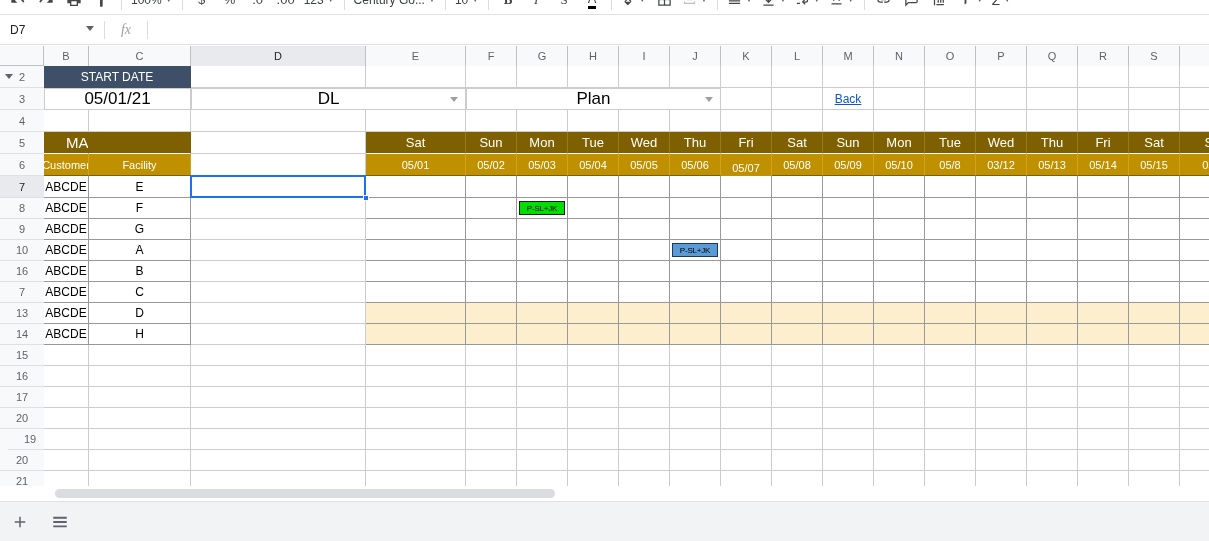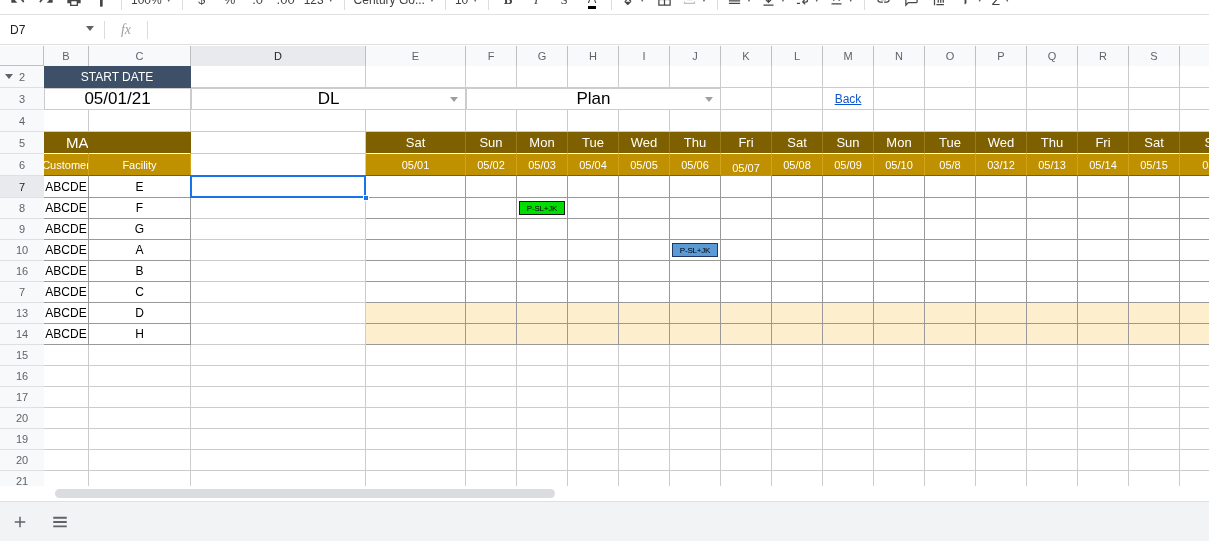--- a/index.html
+++ b/index.html
@@ -383,21 +383,21 @@
       <div class="rowhead" style="top: 153px; height: 21px;">9</div>
       <div class="rowhead" style="top: 174px; height: 21px;">10</div>
       <div class="rowhead" style="top: 195px; height: 21px;">16</div>
       <div class="rowhead" style="top: 216px; height: 21px;">7</div>
       <div class="rowhead" style="top: 237px; height: 21px;">13</div>
       <div class="rowhead" style="top: 258px; height: 21px;">14</div>
       <div class="rowhead" style="top: 279px; height: 21px;">15</div>
       <div class="rowhead" style="top: 300px; height: 21px;">16</div>
       <div class="rowhead" style="top: 321px; height: 21px;">17</div>
       <div class="rowhead" style="top: 342px; height: 21px;">20</div>
-      <div class="rowhead" style="top: 363px; height: 21px;">19</div>
+      <div class="rowhead" style="top: 363px; height: 21px; margin-left: 8px;">19</div>
       <div class="rowhead" style="top: 384px; height: 21px;">20</div>
       <div class="rowhead" style="top: 405px; height: 21px;">21</div>
     </div>
   <div class="canvas" id="canvas">
       <div class="cell plain" style="left: 0px; width: 45px; top: 0px; height: 22px;"></div>
       <div class="cell plain" style="left: 45px; width: 102px; top: 0px; height: 22px;"></div>
       <div class="cell plain" style="left: 147px; width: 175px; top: 0px; height: 22px;"></div>
       <div class="cell plain" style="left: 322px; width: 100px; top: 0px; height: 22px;"></div>
       <div class="cell plain" style="left: 422px; width: 51px; top: 0px; height: 22px;"></div>
       <div class="cell plain" style="left: 473px; width: 51px; top: 0px; height: 22px;"></div>

